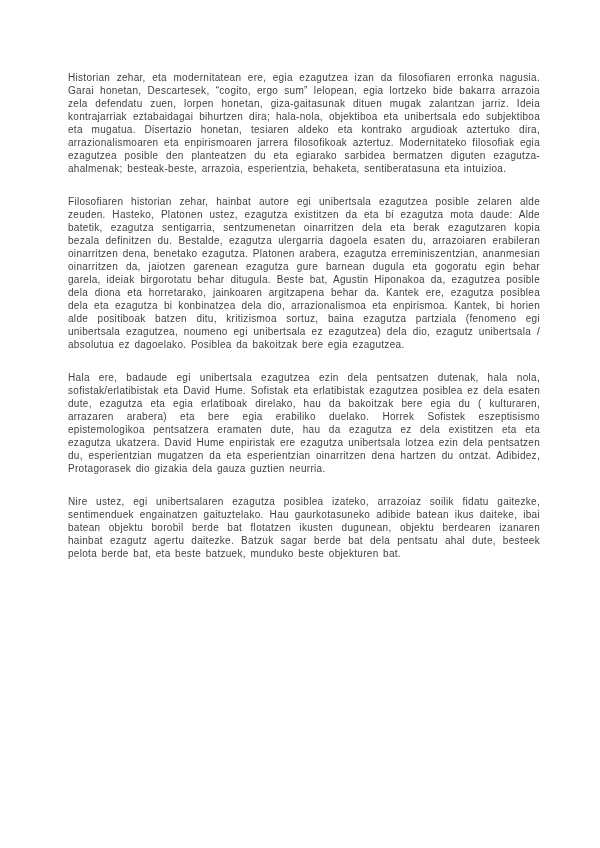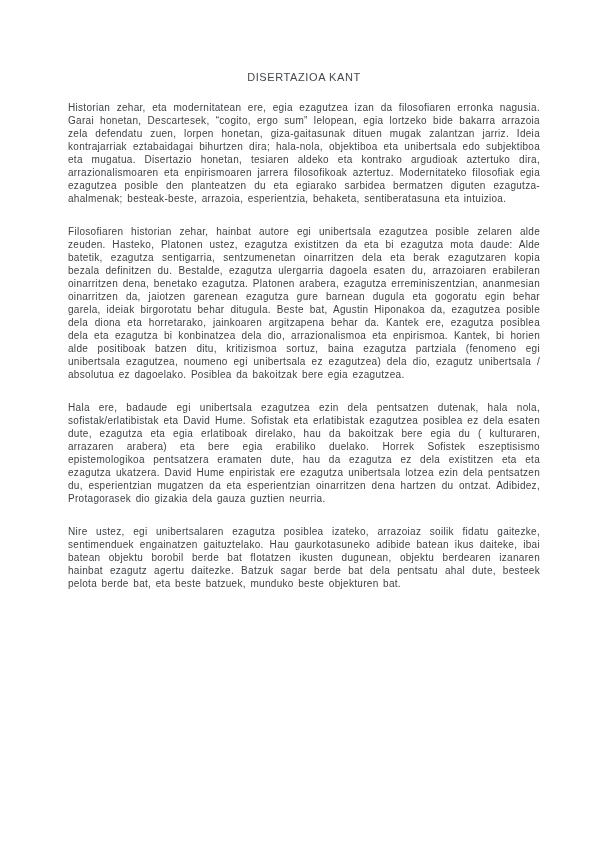--- a/index.html
+++ b/index.html
@@ -38,20 +38,19 @@
     margin-bottom: 17px;
   }
   .underlined {
     text-underline-offset: 2px;
   }
 </style>
 </head>
 <body>
 
 <div class="page" style="background: rgb(255, 255, 255);">
-  <h1 class="doc-title" style="color: rgb(68, 71, 76);">DISERTAZIOA KANT</h1>
   <div class="doc-body">
       <p class="doc-paragraph" style="color: rgb(63, 66, 69);"><span>Historian zehar, eta modernitatean ere, egia ezagutzea izan da filosofiaren erronka nagusia. Garai honetan, Descartesek, “cogito, ergo sum” lelopean, egia lortzeko bide bakarra arrazoia zela defendatu zuen, lorpen honetan, giza-gaitasunak dituen mugak zalantzan jarriz. Ideia kontrajarriak eztabaidagai bihurtzen dira; hala-nola, objektiboa eta unibertsala edo subjektiboa eta mugatua. Disertazio honetan, tesiaren aldeko eta kontrako argudioak aztertuko dira, arrazionalismoaren eta enpirismoaren jarrera filosofikoak aztertuz. Modernitateko filosofiak egia ezagutzea posible den planteatzen du eta egiarako sarbidea bermatzen diguten ezagutza-ahalmenak; besteak-beste, arrazoia, esperientzia, behaketa, sentiberatasuna eta intuizioa.</span></p>
       <p class="doc-paragraph" style="color: rgb(63, 66, 69);"><span>Filosofiaren historian zehar, hainbat autore egi unibertsala ezagutzea posible zelaren alde zeuden. Hasteko,</span><span class="underlined"> Platonen</span><span> ustez, ezagutza existitzen da eta bi ezagutza mota daude: Alde batetik, ezagutza sentigarria, sentzumenetan oinarritzen dela eta berak ezagutzaren kopia bezala definitzen du. Bestalde, ezagutza ulergarria dagoela esaten du, arrazoiaren erabileran oinarritzen dena, benetako ezagutza. Platonen arabera, ezagutza erreminiszentzian, ananmesian oinarritzen da, jaiotzen garenean ezagutza gure barnean dugula eta gogoratu egin behar garela, ideiak birgorotatu behar ditugula. Beste bat, </span><span class="underlined">Agustin Hiponakoa</span><span> da, ezagutzea posible dela diona eta horretarako, jainkoaren argitzapena behar da. Kantek ere, ezagutza posiblea dela eta ezagutza bi konbinatzea dela dio, arrazionalismoa eta enpirismoa. </span><span class="underlined">Kantek</span><span>, bi horien alde positiboak batzen ditu, kritizismoa sortuz, baina ezagutza partziala (fenomeno egi unibertsala ezagutzea, noumeno egi unibertsala ez ezagutzea) dela dio, ezagutz unibertsala / absolutua ez dagoelako. Posiblea da bakoitzak bere egia ezagutzea.</span></p>
       <p class="doc-paragraph" style="color: rgb(63, 66, 69);"><span>Hala ere, badaude egi unibertsala ezagutzea ezin dela pentsatzen dutenak, hala nola, sofistak/erlatibistak eta David Hume. </span><span class="underlined">Sofistak eta erlatibistak </span><span>ezagutzea posiblea ez dela esaten dute, ezagutza eta egia erlatiboak direlako, hau da bakoitzak bere egia du ( kulturaren, arrazaren arabera) eta bere egia erabiliko duelako. Horrek Sofistek eszeptisismo epistemologikoa pentsatzera eramaten dute, hau da ezagutza ez dela existitzen eta  eta ezagutza ukatzera. </span><span class="underlined">David Hume</span><span> enpiristak ere ezagutza unibertsala lotzea ezin dela pentsatzen du, esperientzian mugatzen da eta esperientzian oinarritzen dena hartzen du ontzat. Adibidez, Protagorasek dio gizakia dela gauza guztien neurria.</span></p>
       <p class="doc-paragraph" style="color: rgb(63, 66, 69);"><span>Nire ustez, egi unibertsalaren ezagutza posiblea izateko, arrazoiaz soilik fidatu gaitezke, sentimenduek engainatzen gaituztelako. Hau gaurkotasuneko adibide batean ikus daiteke, ibai batean objektu borobil berde bat flotatzen ikusten dugunean, objektu berdearen izanaren hainbat ezagutz agertu daitezke. Batzuk sagar berde bat dela pentsatu ahal dute, besteek pelota berde bat, eta beste batzuek, munduko beste objekturen bat.</span></p>
     </div>
 </div>
 
 </body></html>

